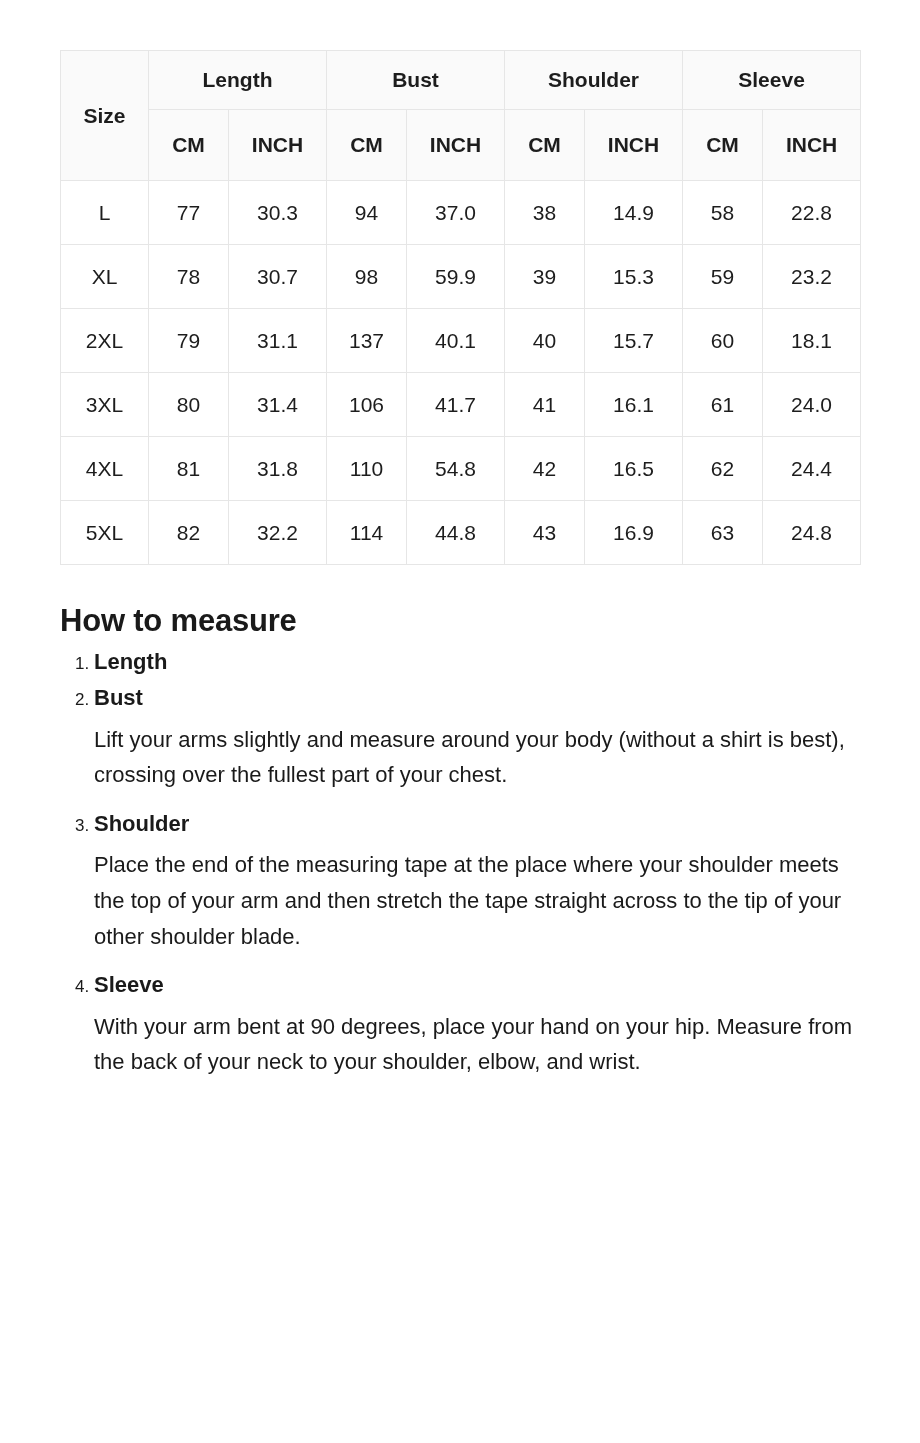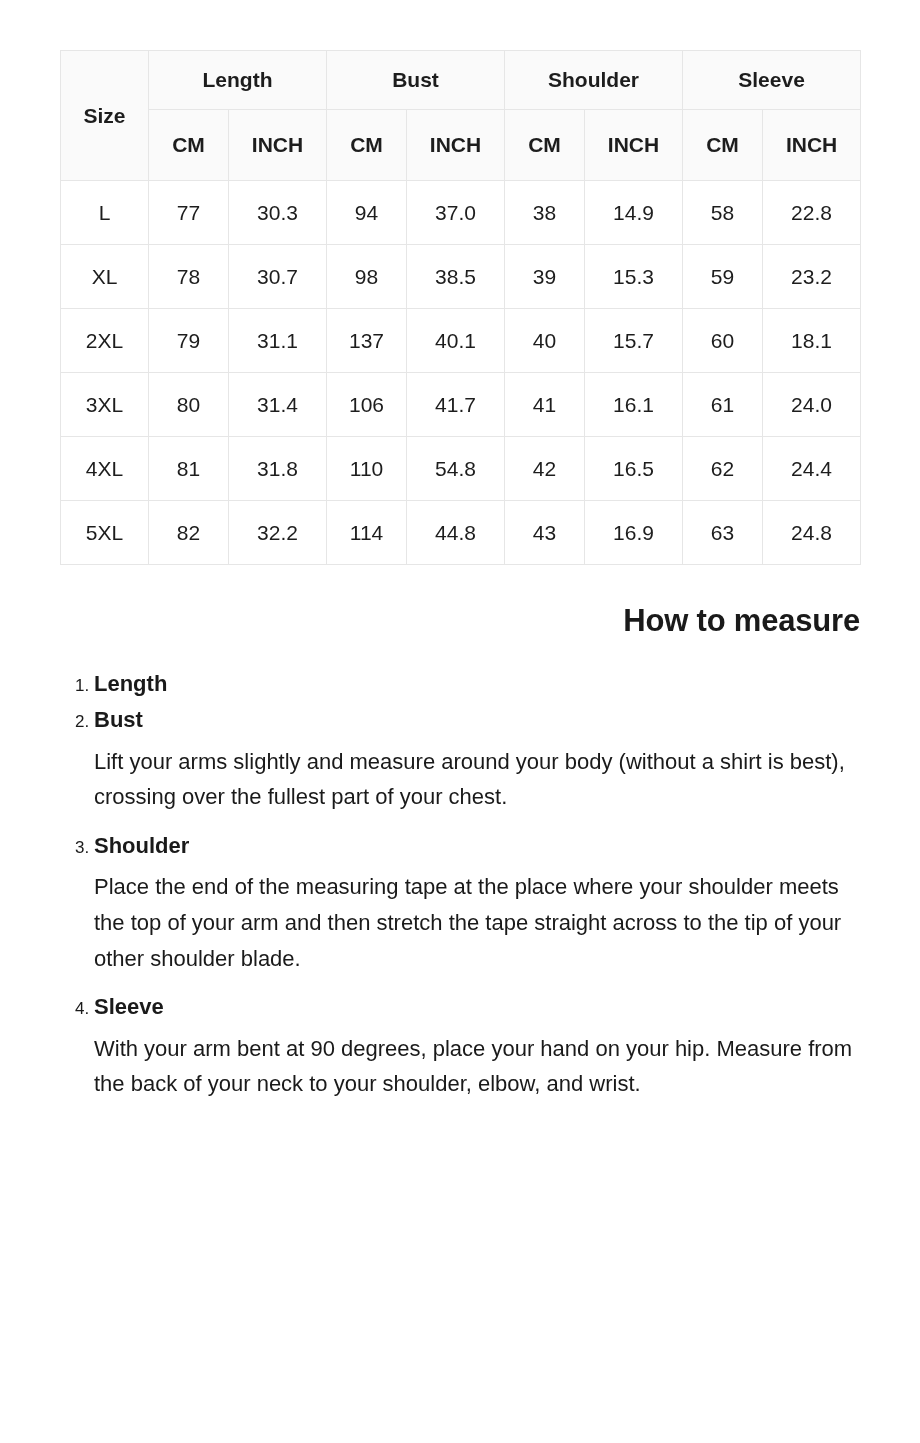--- a/index.html
+++ b/index.html
@@ -61,23 +61,22 @@
     font-size: 21px;
   }
   col.c-size { width: 88px; }
   col.c-cm   { width: 80px; }
   col.c-inch { width: 98px; }
 
   
   h2.section-title {
     font-size: 31px;
     font-weight: bold;
-    margin: 38px 0 32px 0;
+    margin: 38px 0 10px 0;
     letter-spacing: -0.2px;
-    text-align: right;
   }
   p.intro {
     font-size: 22px;
     line-height: 1.62;
     margin: 0 0 22px 0;
     max-width: 800px;
   }
   ol.steps {
     margin: 0;
     padding-left: 34px;
@@ -153,21 +152,21 @@
         <td>38</td>
         <td>14.9</td>
         <td>58</td>
         <td>22.8</td>
       </tr>
       <tr>
         <td class="size-cell">XL</td>
         <td>78</td>
         <td>30.7</td>
         <td>98</td>
-        <td>38.5</td>
+        <td>59.9</td>
         <td>39</td>
         <td>15.3</td>
         <td>59</td>
         <td>23.2</td>
       </tr>
       <tr>
         <td class="size-cell">2XL</td>
         <td>79</td>
         <td>31.1</td>
         <td>137</td>

